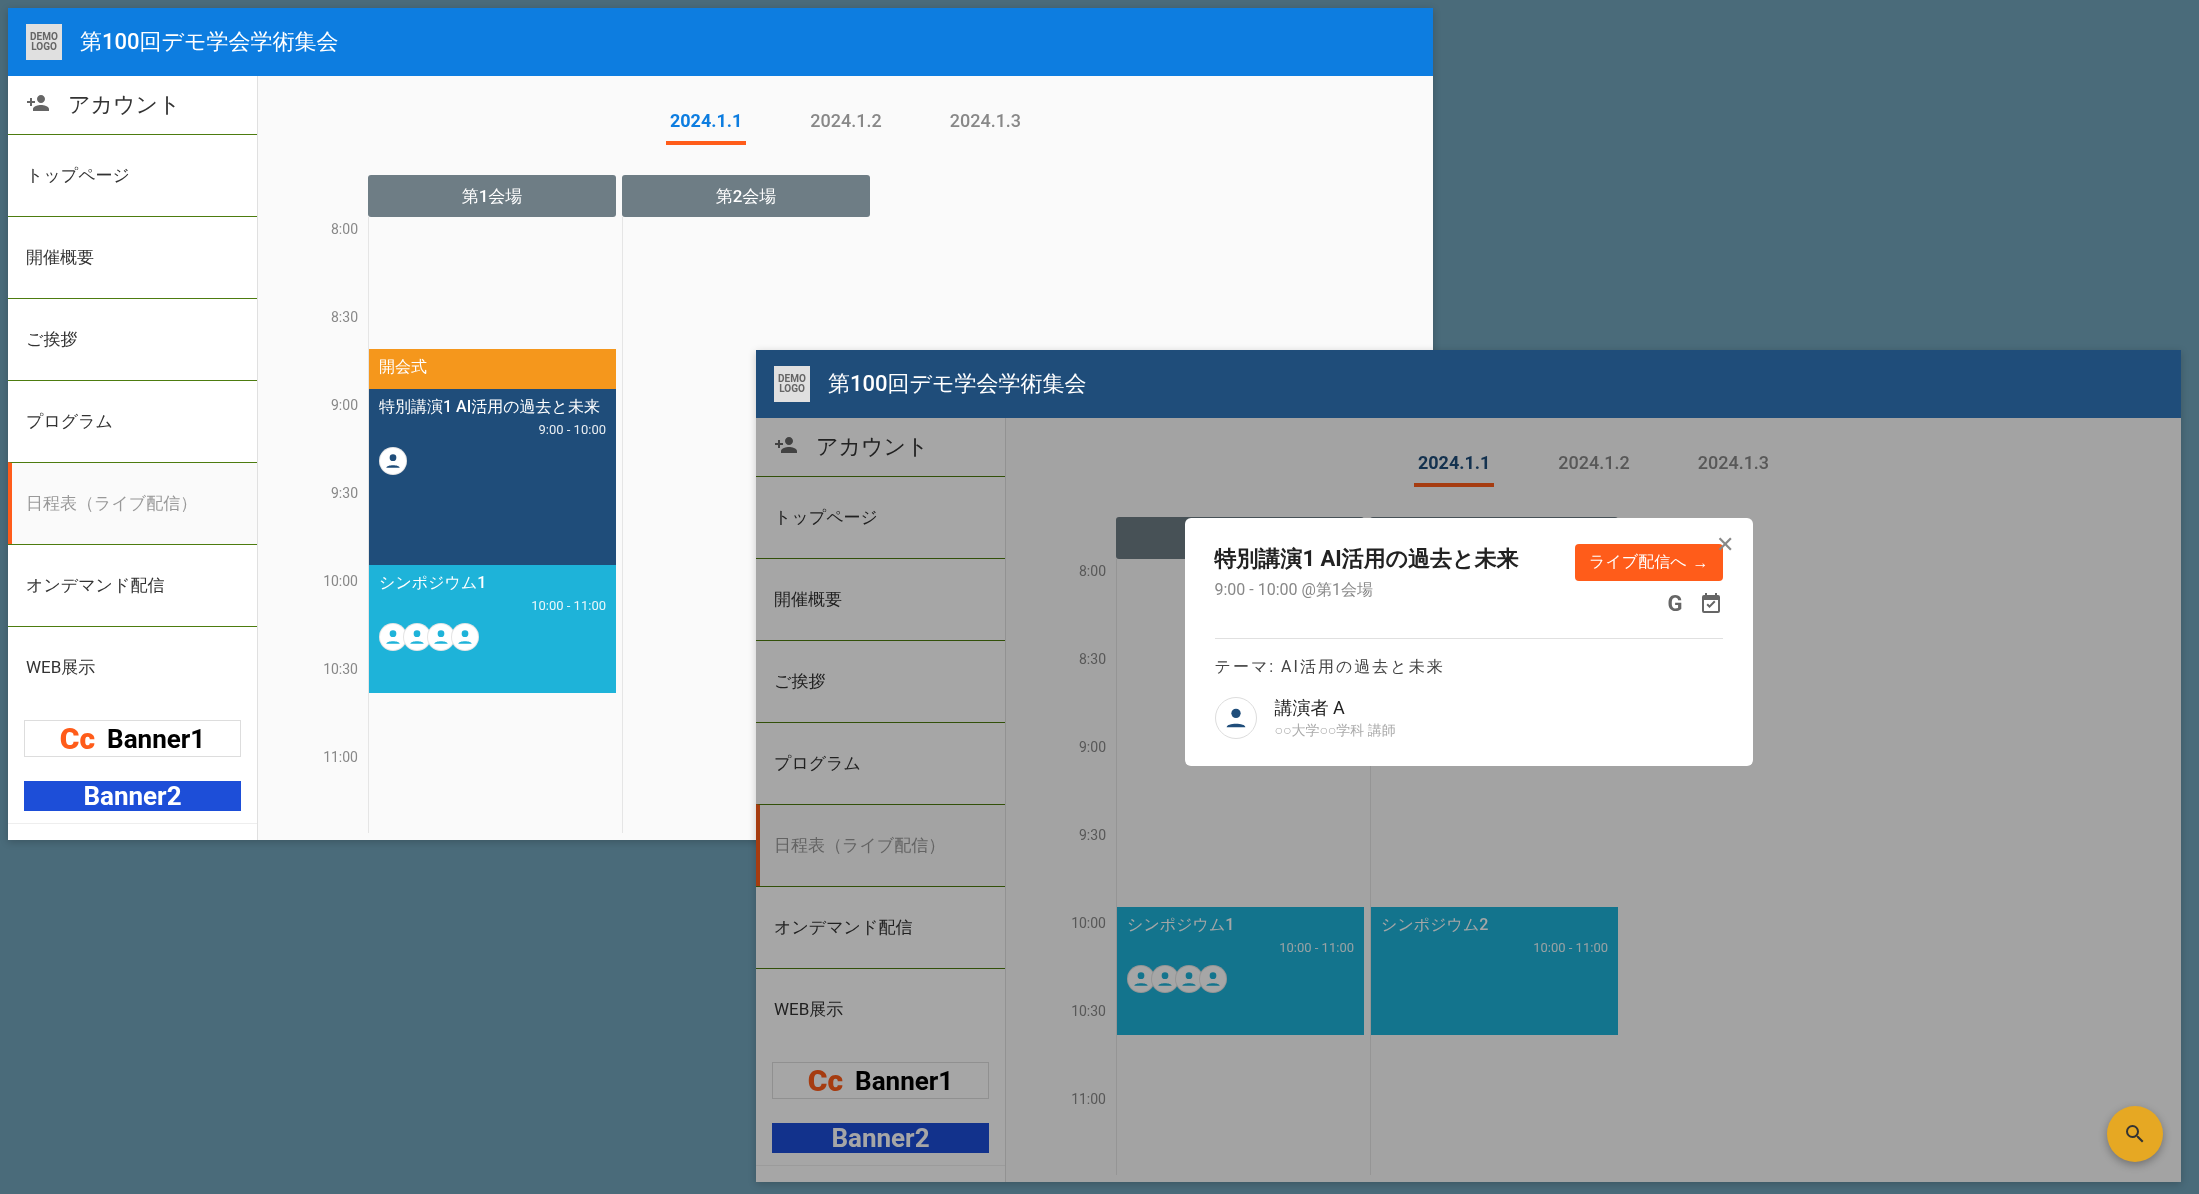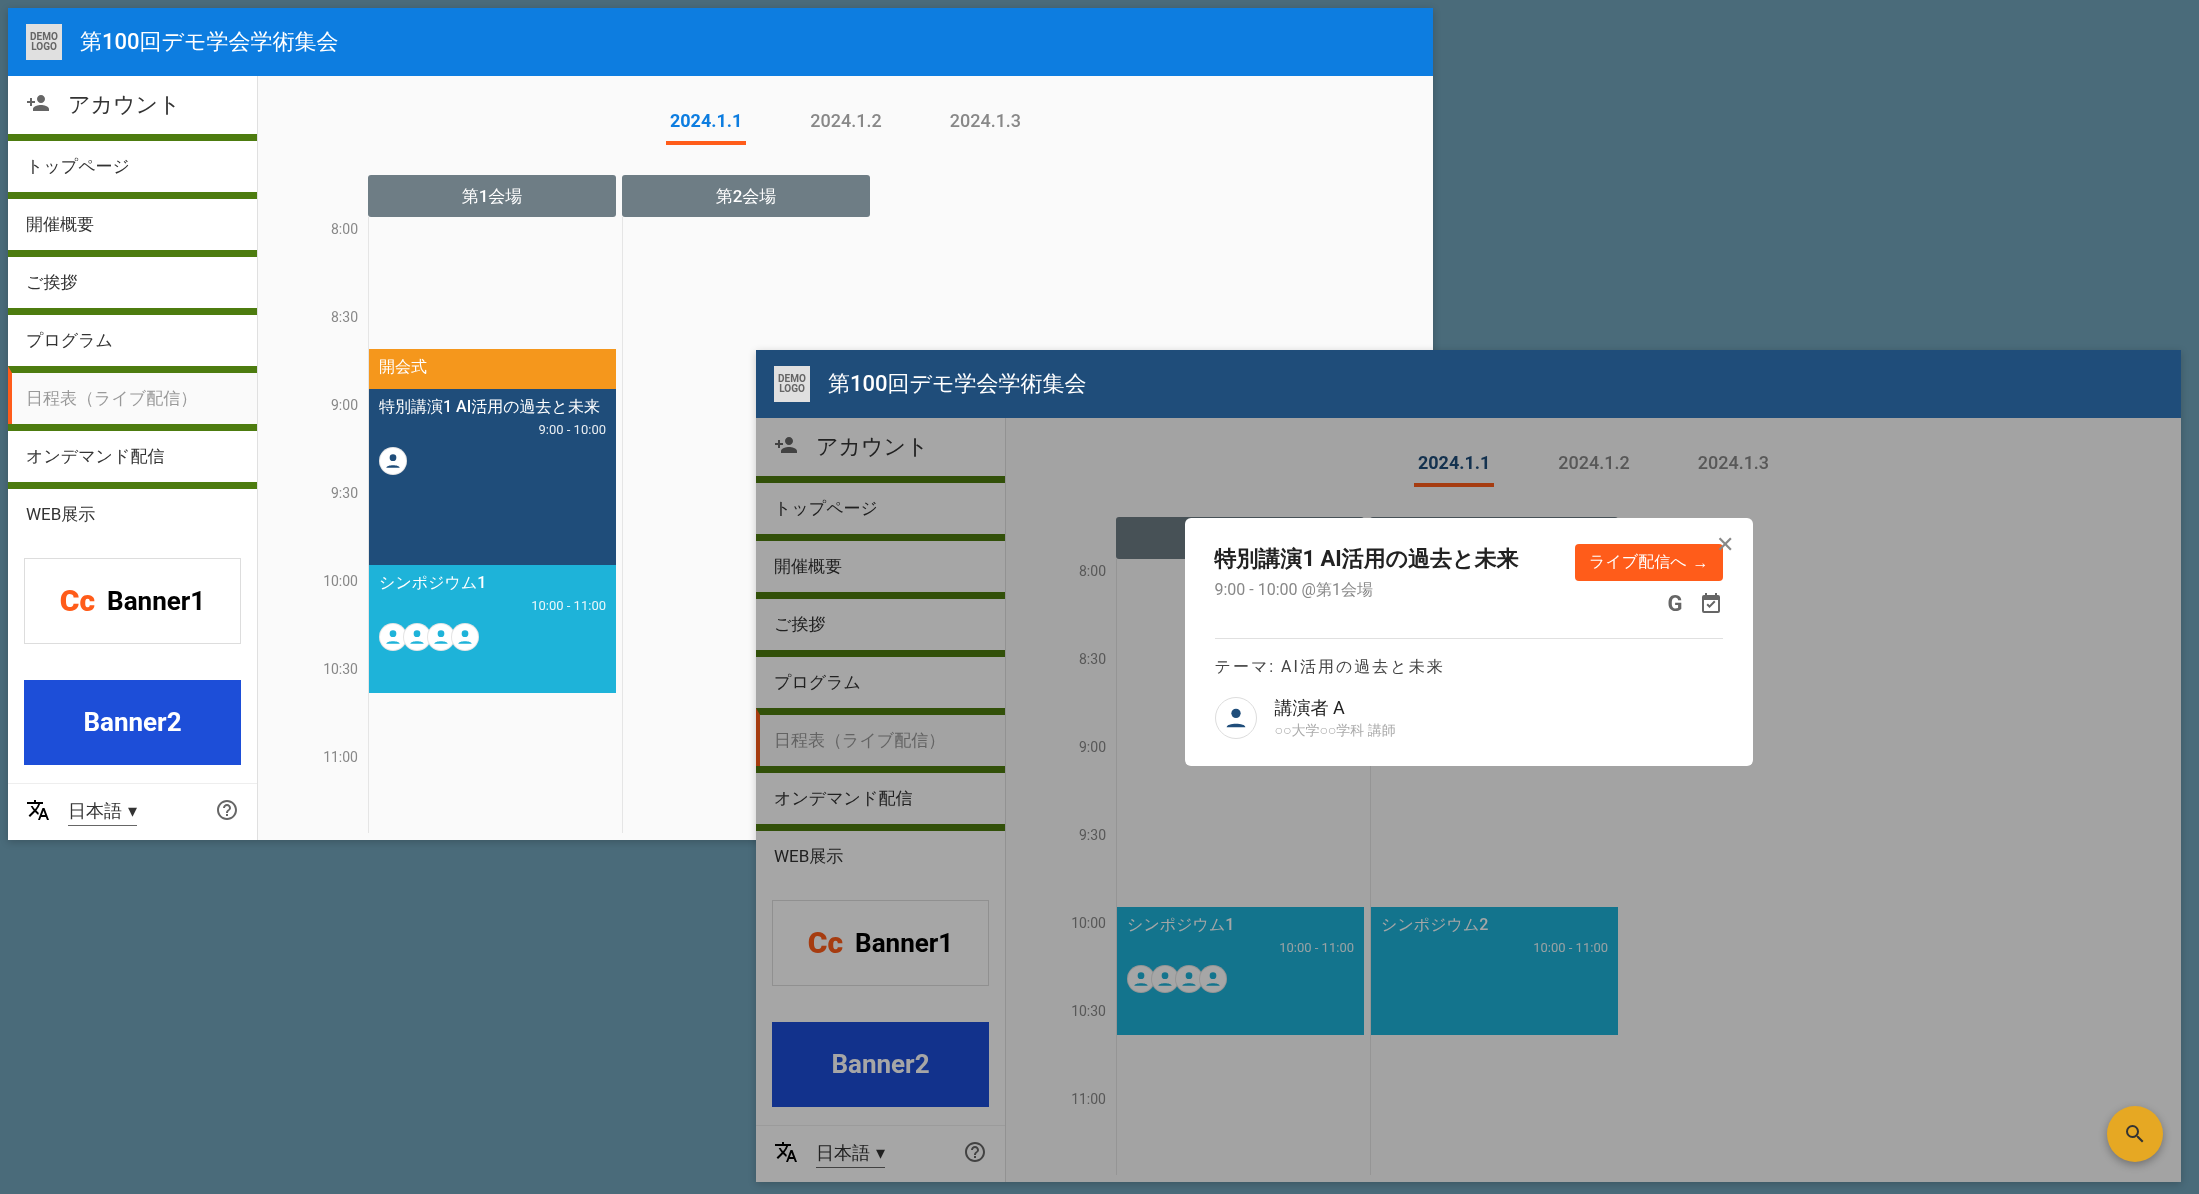--- a/index.html
+++ b/index.html
@@ -15,24 +15,24 @@
     
     .logo { width: 36px; height: 36px; background: #e0e0e0; color: #666; font-size: 10px; font-weight: bold; display: flex; align-items: center; justify-content: center; text-align: center; line-height: 1; margin-right: 18px; }
     .header-title { font-size: 22px; font-weight: 500; }
     
     .body { flex: 1; display: flex; overflow: hidden; position: relative; }
     .sidebar { width: 250px; background: #fff; border-right: 1px solid #e0e0e0; display: flex; flex-direction: column; }
     
     .account-row { display: flex; align-items: center; padding: 14px 18px; font-size: 22px; color: #333; cursor: pointer; }
     .account-icon { margin-right: 18px; color: #666; }
     
-    .nav-item { padding: 14px 18px; font-size: 17px; color: #333; border-top: 7px solid #4d7c0f; cursor: pointer; }
+    .nav-item { padding: 29px 18px; font-size: 17px; color: #333; border-top: 1px solid #4d7c0f; cursor: pointer; }
     .nav-item.active { border-left: 4px solid #ff5c1a; color: #999; padding-left: 14px; background: #fafafa; }
     
-    .banner { margin: 18px 16px; height: 88px; display: flex; align-items: center; justify-content: center; font-size: 26px; font-weight: bold; cursor: pointer; }
+    .banner { margin: 12px 16px; height: 88px; display: flex; align-items: center; justify-content: center; font-size: 26px; font-weight: bold; cursor: pointer; }
     .banner1 { background: #fff; border: 1px solid #ddd; color: #000; }
     .banner1 .cc { color: #ff5c1a; font-weight: 900; margin-right: 12px; font-size: 30px; }
     .banner2 { background: #1d4ed8; color: #fff; }
     
     .sidebar-footer { margin-top: auto; display: flex; align-items: center; padding: 14px 18px; border-top: 1px solid #eee; gap: 18px; }
     .lang-select { display: flex; align-items: center; gap: 6px; font-size: 18px; color: #333; border-bottom: 1px solid #666; padding-bottom: 2px; cursor: pointer; }
     .help-icon { margin-left: auto; color: #666; cursor: pointer; }
     
     .main { flex: 1; background: #fafafa; overflow-y: auto; padding-top: 24px; }
     

